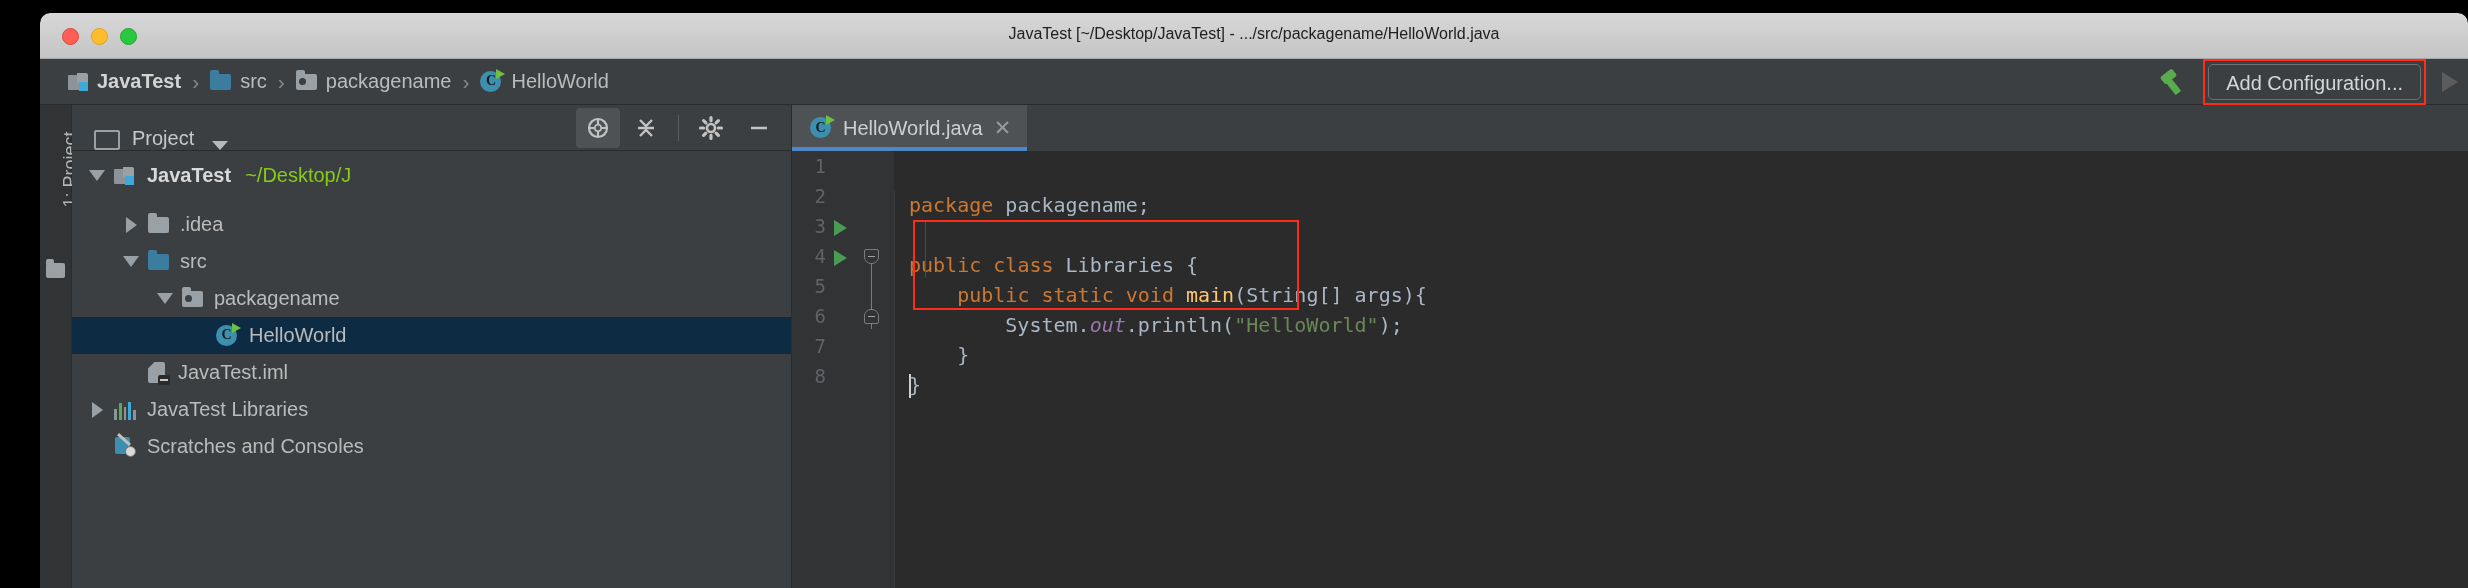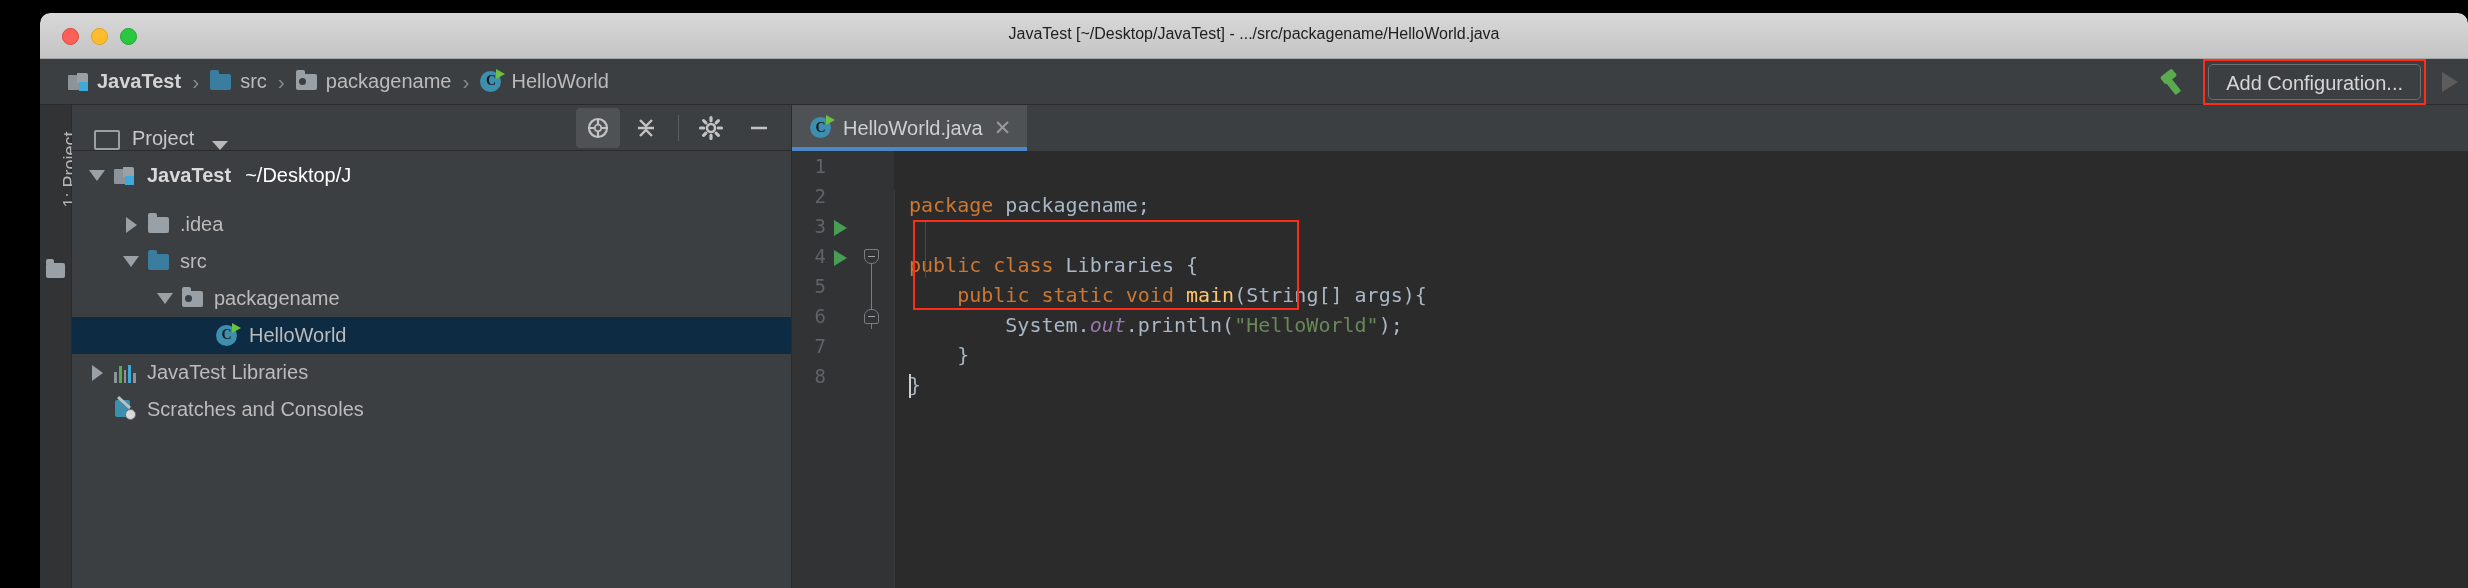--- a/index.html
+++ b/index.html
@@ -168,21 +168,21 @@
   .divider-v { width: 1px; height: 26px; background: #5a5d5f; margin: 0 6px; }
 
   .tree { padding-top: 6px; font-size: 20px; color: #bbbbbb; }
   .row { height: 37px; display: flex; align-items: center; position: relative; }
   .row.selected { background: #0d2b43; }
   .arrow-r { width: 0; height: 0; border-top: 8px solid transparent; border-bottom: 8px solid transparent; border-left: 11px solid #9aa1a6; }
   .arrow-d { width: 0; height: 0; border-left: 8px solid transparent; border-right: 8px solid transparent; border-top: 11px solid #9aa1a6; }
   .twisty { width: 34px; display: flex; align-items: center; justify-content: center; flex: 0 0 34px; }
   .row .lbl { margin-left: 11px; }
   .row .lbl.bold { font-weight: bold; color: #d9d9d9; }
-  .row .sub { margin-left: 14px; color: #ffffff; }
+  .row .sub { margin-left: 14px; color: #84cc16; }
   .ic-iml { width: 19px; height: 22px; position: relative; }
   .ic-iml .sheet { position: absolute; left: 0; top: 0; width: 17px; height: 21px; background: #9aa1a6; border-radius: 2px; }
   .ic-iml .corner { position: absolute; left: 0; top: 0; width: 7px; height: 7px; background: #3c3f41; clip-path: polygon(0 0, 100% 0, 0 100%); }
   .ic-iml .badge { position: absolute; right: -3px; bottom: -1px; width: 12px; height: 10px; background: #2b2b2b; border-radius: 2px; }
   .ic-iml .badge::after { content:''; position:absolute; left:2px; top:4px; width:8px; height:2px; background:#c9c9c9; }
   .ic-libs { width: 22px; height: 20px; display: flex; align-items: flex-end; gap: 2px; }
   .ic-libs i { display: block; width: 3px; background: #8d9499; }
   .ic-scratch { width: 22px; height: 20px; position: relative; }
   .ic-scratch .pad { position: absolute; left: 1px; top: 0; width: 15px; height: 17px; background: #3d8fb0; border-radius: 2px; }
   .ic-scratch .pen { position: absolute; left: 2px; top: 1px; width: 16px; height: 3px; background: #c0c0c0; transform: rotate(42deg); }
@@ -388,20 +388,28 @@
         <div class="row selected" style="padding-left:144px;">
           <span class="ic ic-class">
             <span class="disc">
                 <span class="letter">C</span>
               </span>
               <span class="play"></span>
           </span>
           <span class="lbl">HelloWorld</span>
         </div>
 
+        <div class="row" style="padding-left:76px;">
+          <span class="ic ic-iml">
+            <span class="sheet"></span>
+              <span class="corner"></span>
+              <span class="badge"></span>
+          </span>
+          <span class="lbl">JavaTest.iml</span>
+        </div>
 
         <div class="row" style="padding-left:8px;">
           <span class="twisty">
               <span class="arrow-r"></span>
             </span>
           <span class="ic ic-libs">
             <i style="height:11px;"></i>
               <i style="height:17px;background:#5aab4e;"></i>
               <i style="height:13px;"></i>
               <i style="height:18px;background:#3fa9d8;"></i>

